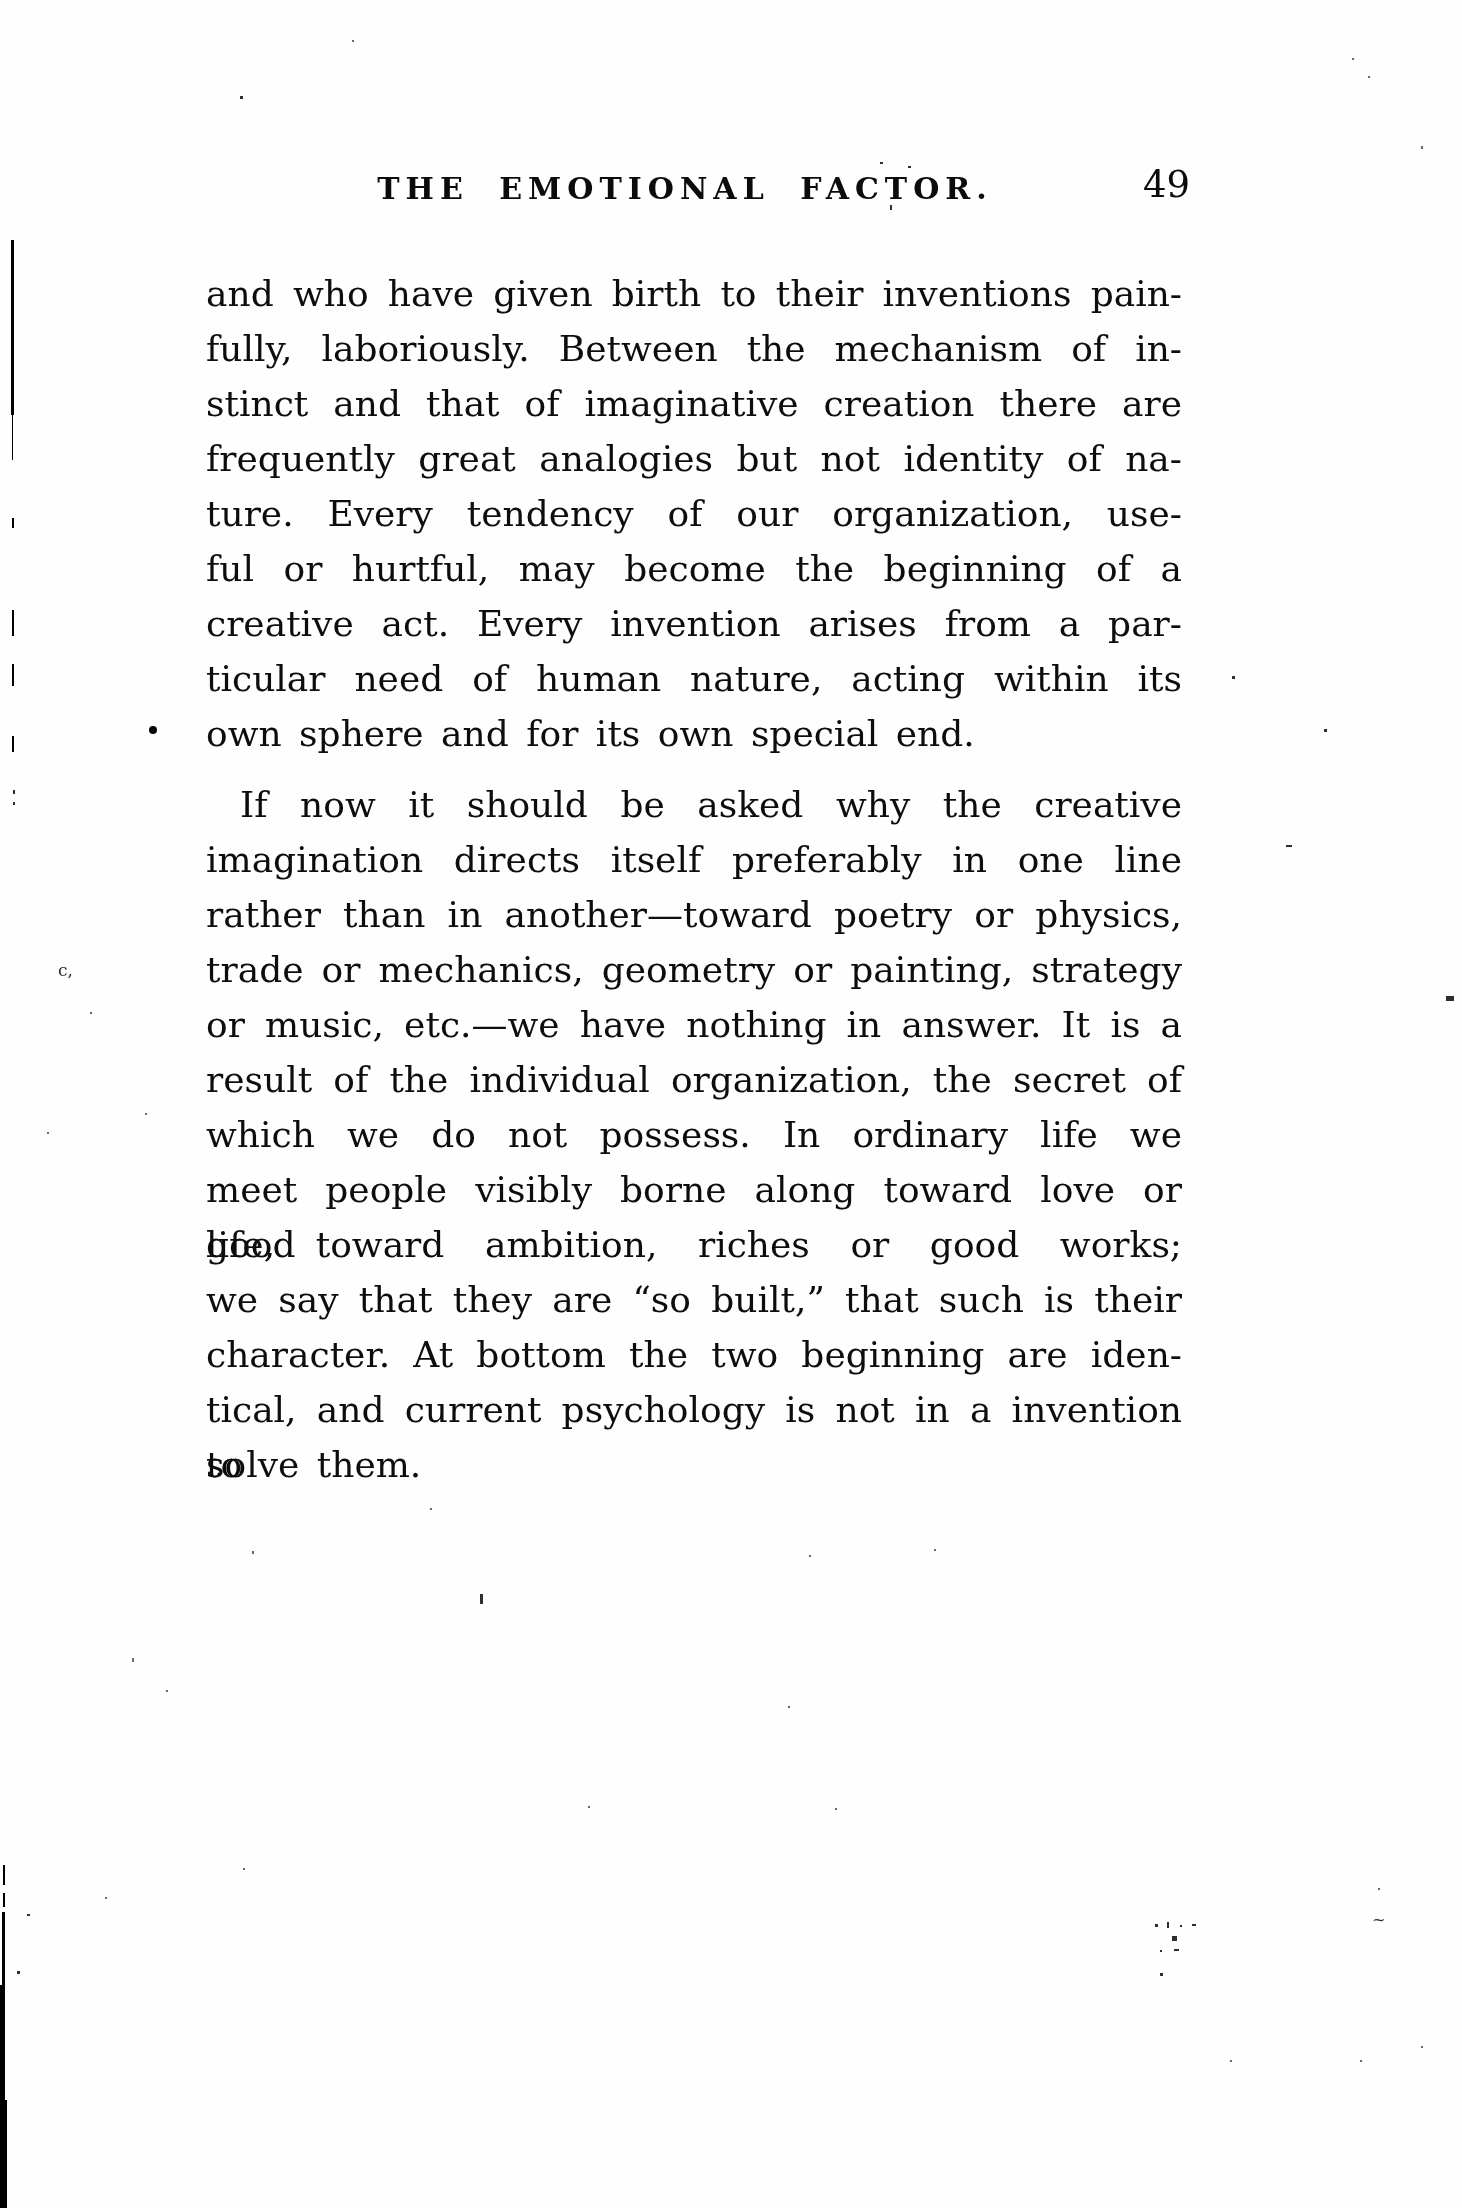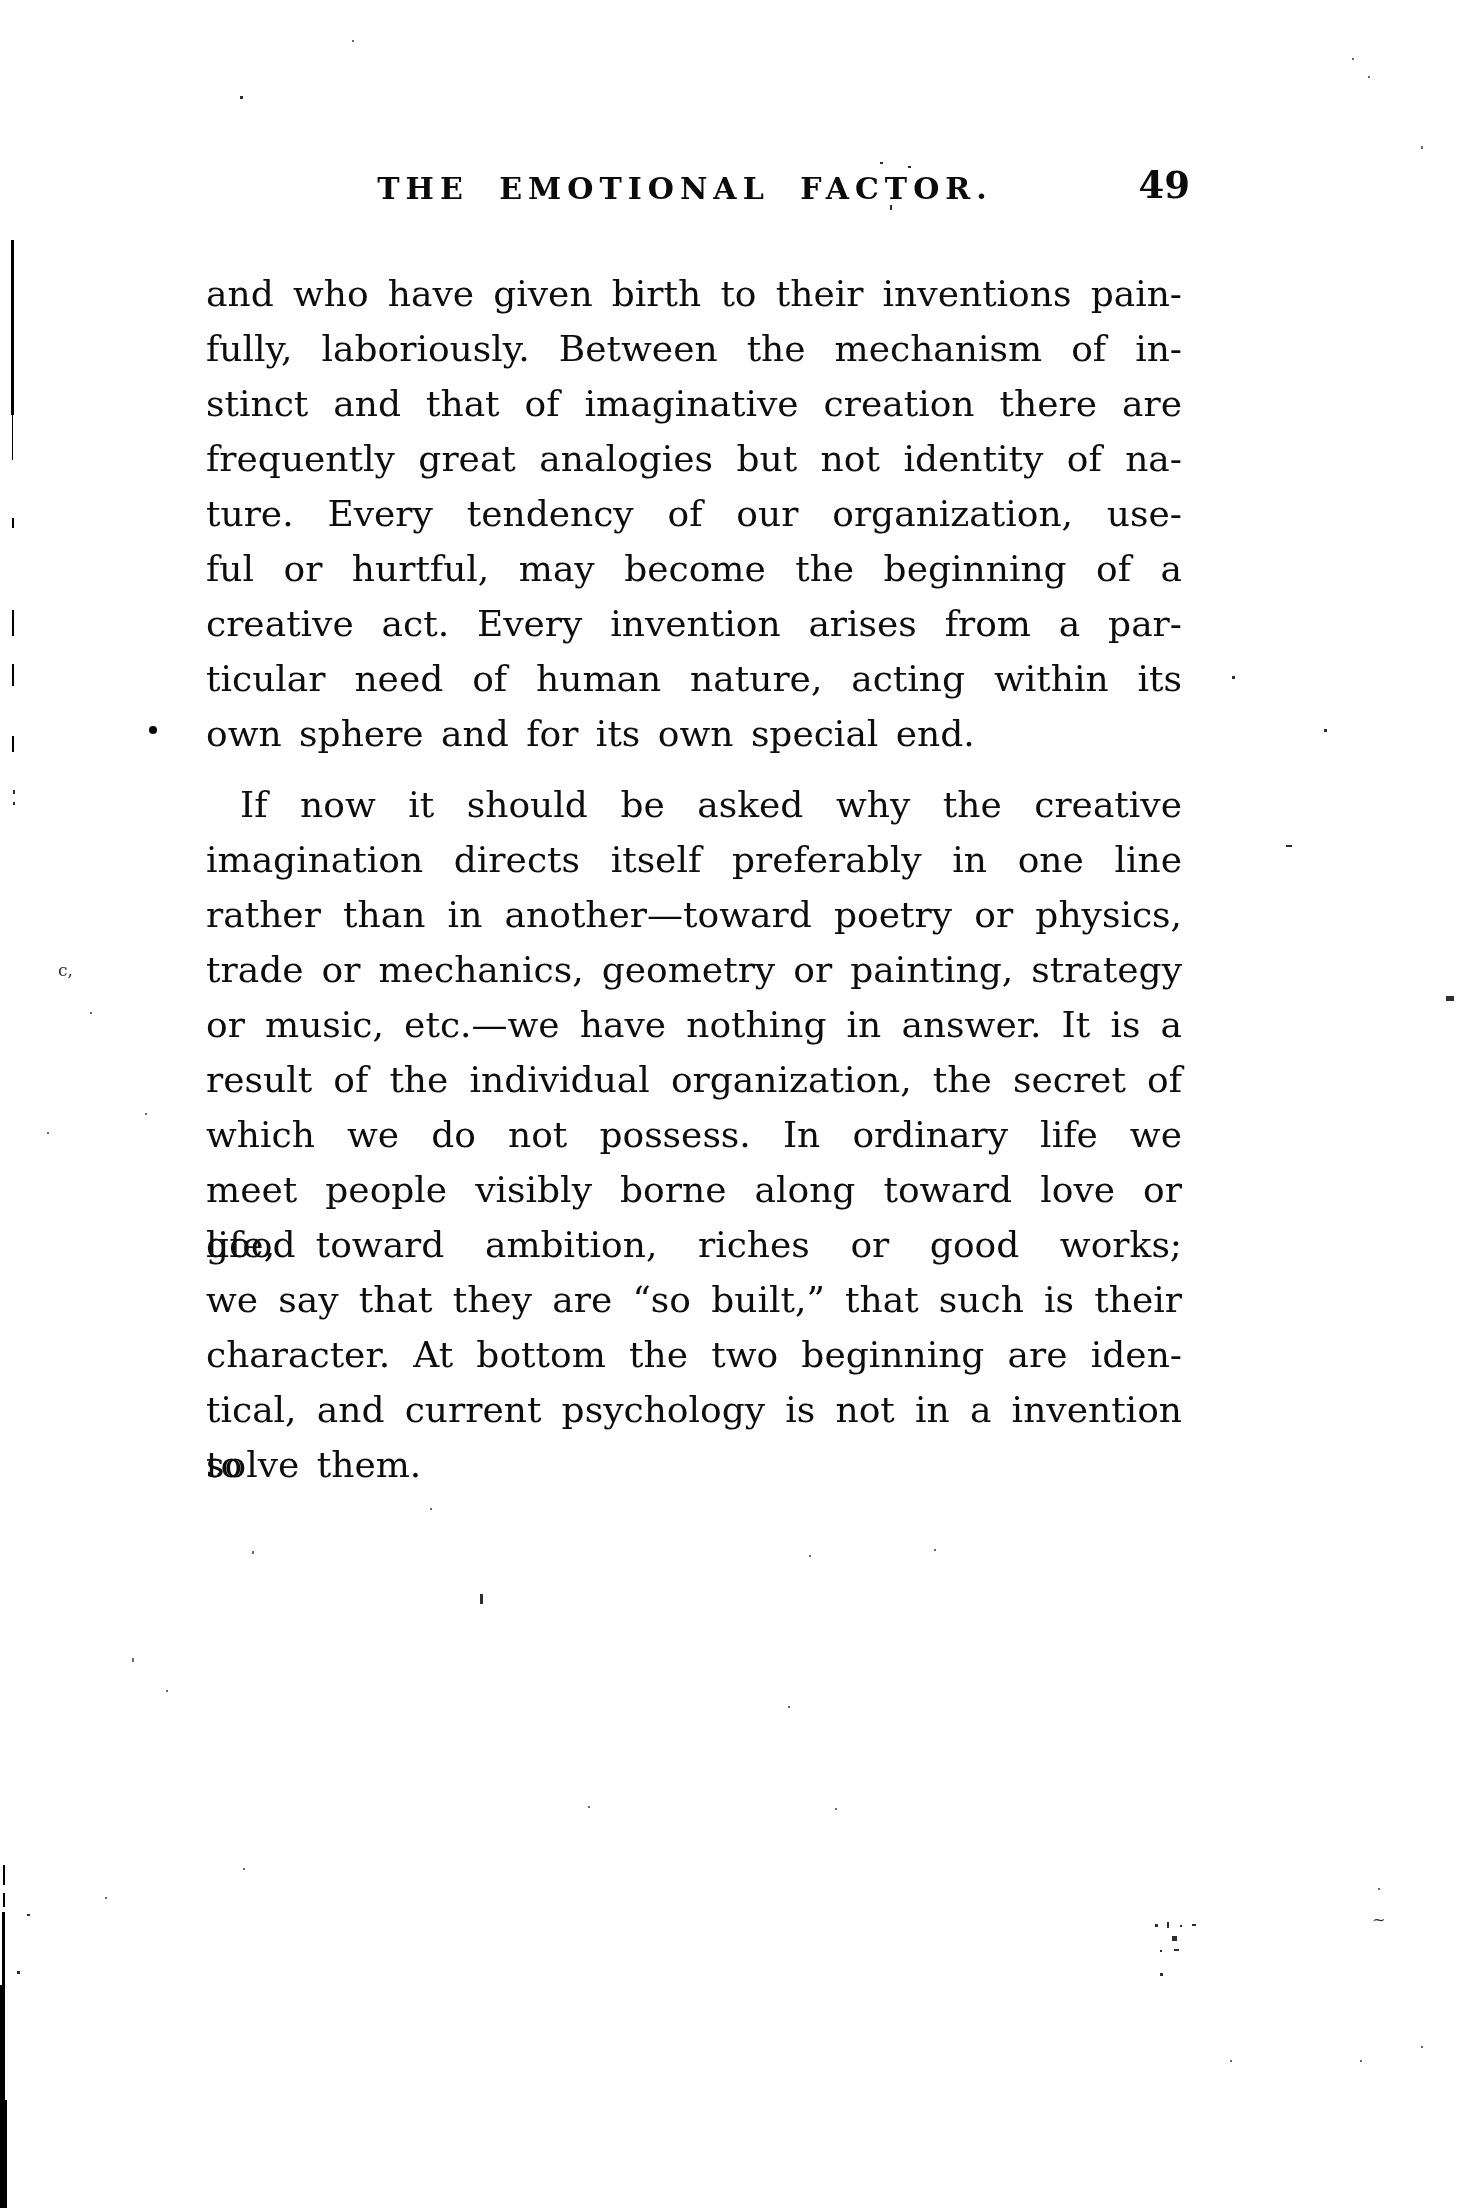--- a/index.html
+++ b/index.html
@@ -17,21 +17,21 @@
   .running-title{
     position:absolute;top:171px;left:190px;width:990px;
     text-align:center;
     font-size:30px;font-weight:bold;
     letter-spacing:6px;word-spacing:14px;
     white-space:nowrap;
     color:#0b0b0b;
   }
   .page-number{
     position:absolute;top:163px;right:272px;
-    font-size:37px;font-weight:bold;
+    font-size:37px;font-weight:normal;
     color:#0b0b0b;
   }
   
   .text-block{
     position:absolute;top:250px;left:190px;width:1008px;
     font-size:36px;line-height:55px;
     color:#0d0d0d;
     word-spacing:6px;
   }
   .paragraph{margin:16px;padding:0;}

